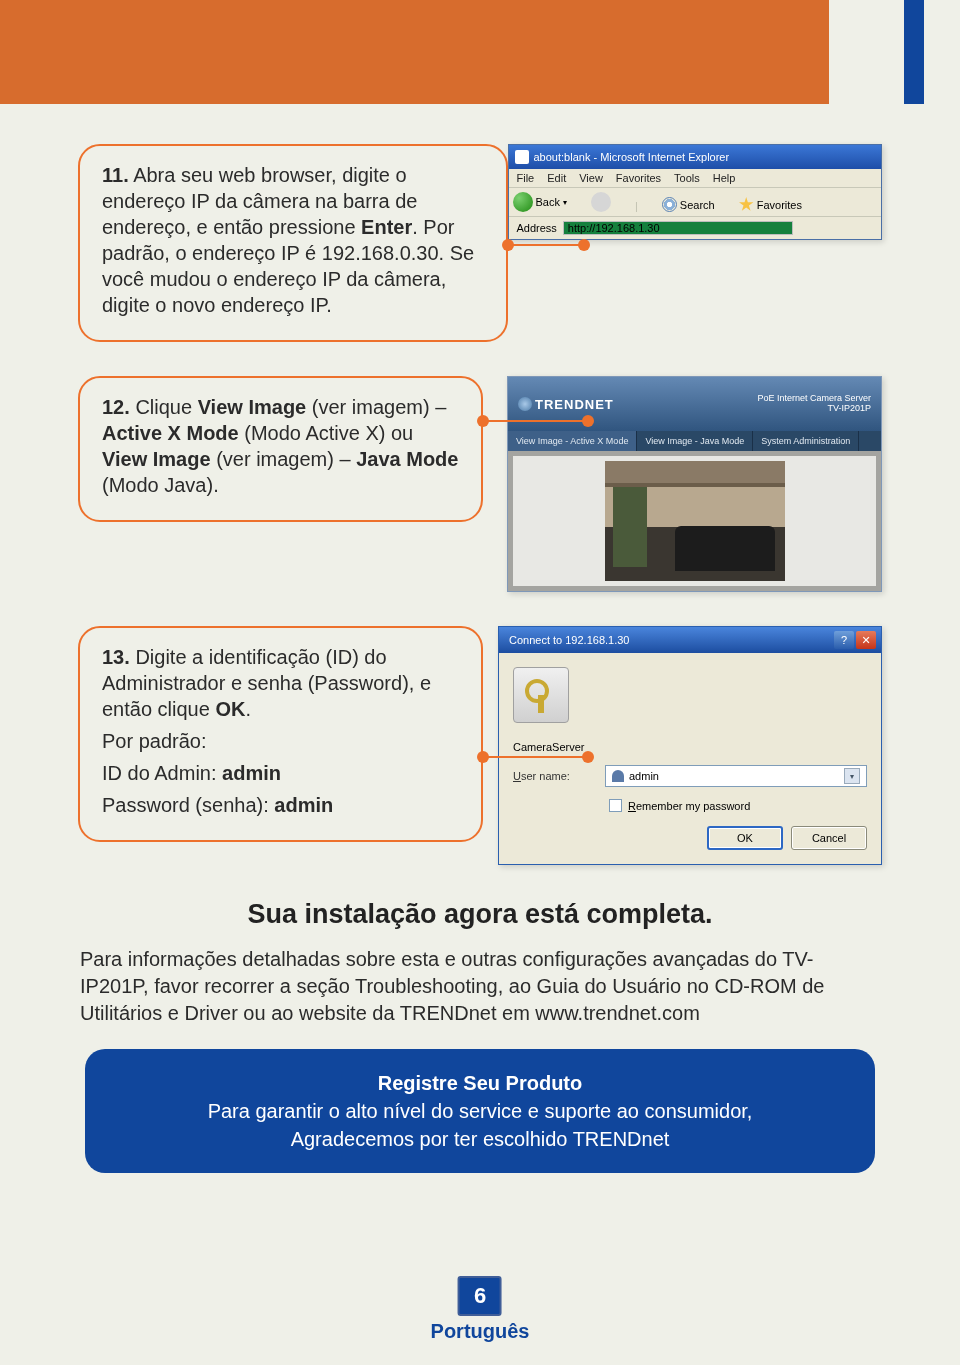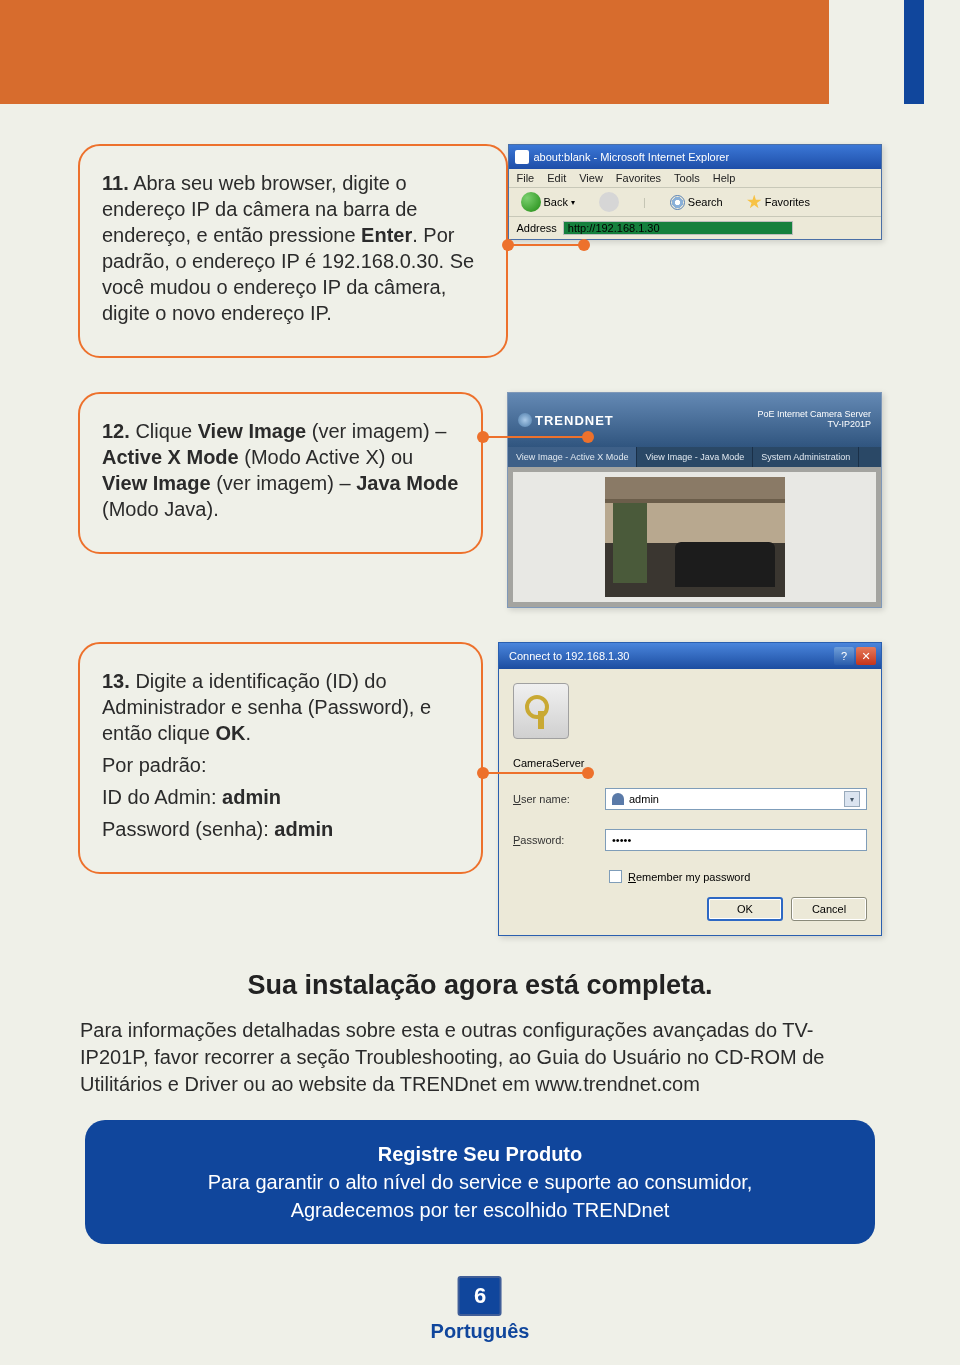--- a/index.html
+++ b/index.html
@@ -17,21 +17,21 @@
     display: flex;
   }
   .top-orange { background: #d76c2d; height: 104px; flex: 1; }
   .top-cream { background: #eff0e8; width: 75px; height: 104px; }
   .top-blue { background: #10469c; width: 20px; height: 104px; }
   .top-gap { width: 36px; height: 104px; background: #eff0e8; }
   .content { padding: 40px 78px 0 78px; position: relative; }
   .callout {
     border: 2px solid #ed712c;
     border-radius: 22px;
-    padding: 24px 22px;
+    padding: 16px 22px;
     background: transparent;
     width: 430px;
     font-size: 20px;
     line-height: 1.3;
     color: #2b2b2b;
   }
   .callout p { margin-bottom: 6px; }
   .row { display: flex; align-items: flex-start; margin-bottom: 34px; position: relative; }
   .screenshot { margin-left: auto; }
   .ie-window {
@@ -45,21 +45,21 @@
     height: 24px;
     background: linear-gradient(#3b77d6, #1e4ea8);
     color: #fff;
     display: flex;
     align-items: center;
     padding: 0 6px;
     gap: 5px;
   }
   .ie-title .ie-icon { width: 14px; height: 14px; background: #fff; border-radius: 2px; display: inline-block; }
   .ie-menu { display: flex; gap: 13px; padding: 3px 8px; font-size: 11px; color: #222; border-bottom: 1px solid #c8c8b8; }
-  .ie-toolbar { display: flex; align-items: center; gap: 24px; padding: 4px 12px; border-bottom: 1px solid #c8c8b8; }
+  .ie-toolbar { display: flex; align-items: flex-end; gap: 24px; padding: 4px 4px; border-bottom: 1px solid #c8c8b8; }
   .ie-back { display: flex; align-items: center; gap: 3px; }
   .ie-back-circle { width: 20px; height: 20px; border-radius: 50%; background: radial-gradient(circle at 30% 30%, #7bd06f, #1f8a12); }
   .ie-fwd-circle { width: 20px; height: 20px; border-radius: 50%; background: #d6d6d6; }
   .ie-tool-icon { width: 15px; height: 15px; display: inline-block; }
   .ie-search-icon { background: radial-gradient(circle, #fff 30%, #8ab0d8 31%, #8ab0d8 60%, transparent 61%); border: 1px solid #5a82b4; border-radius: 50%; }
   .ie-star { width: 15px; height: 15px; background: #f7c244; clip-path: polygon(50% 0, 61% 35%, 98% 35%, 68% 57%, 79% 91%, 50% 70%, 21% 91%, 32% 57%, 2% 35%, 39% 35%); }
   .ie-address { display: flex; align-items: center; padding: 4px 8px; gap: 6px; }
   .ie-address input { border: 1px solid #bdbdbd; padding: 0 4px; font-size: 11px; width: 230px; background: #15803d; }
 
   .trendnet-window {
@@ -107,21 +107,21 @@
   .login-title-btns { display: flex; gap: 2px; }
   .title-btn { width: 20px; height: 18px; border-radius: 2px; display:flex; align-items:center; justify-content:center; color:#fff; font-size:11px; }
   .title-btn.help { background: linear-gradient(#6f9fda,#2a5dac); }
   .title-btn.close { background: linear-gradient(#e67a5a,#c5341a); }
   .login-body { padding: 14px; }
   .login-icon-row { display:flex; align-items:center; gap:10px; margin-bottom: 18px; }
   .key-badge { width: 56px; height: 56px; background: linear-gradient(#f0f0f0,#d0d0d0); border: 1px solid #a0a0a0; border-radius: 4px; display:flex; align-items:center; justify-content:center; }
   .key-shape { width: 32px; height: 32px; position:relative; }
   .key-shape::before { content:''; position:absolute; width:16px; height:16px; border:4px solid #c9a933; border-radius:50%; top:0; left:0; }
   .key-shape::after { content:''; position:absolute; width:6px; height:18px; background:#c9a933; top:16px; left:13px; }
-  .login-row { display:flex; align-items:center; margin: 19px 0; gap: 10px; }
+  .login-row { display:flex; align-items:center; margin: 12px 0; gap: 10px; }
   .login-label { width: 82px; font-size: 11px; color: #333; }
   .login-input { flex:1; height: 22px; border: 1px solid #7f9db9; background: #fff; padding: 0 6px; font-size: 11px; display:flex; align-items:center; }
   .login-input .person-ic { width:12px; height:12px; background:#5a7aa8; border-radius:50% 50% 0 0; margin-right:5px; display:inline-block; }
   .login-input .dd { margin-left:auto; width:16px; height:16px; background:#dbe4f0; border:1px solid #9ab; display:flex; align-items:center; justify-content:center; font-size:8px; color:#456; }
   .login-check-row { display:flex; align-items:center; margin: 6px 0 14px 96px; font-size: 11px; gap: 6px; }
   .checkbox { width:13px; height:13px; border:1px solid #7f9db9; background:#fff; }
   .login-btns { display:flex; justify-content:flex-end; gap: 8px; }
   .win-btn { min-width: 76px; height: 24px; background: #ece9d8; border: 1px solid #8a8a7a; border-radius: 3px; font-size: 11px; display:flex; align-items:center; justify-content:center; box-shadow: inset 0 0 0 1px #fff; }
   .win-btn.primary { border: 2px solid #2d68c4; }
 
@@ -312,26 +312,20 @@
         </div>
         <div style="font-size:11px; margin-bottom:10px;">CameraServer</div>
         <div class="login-row">
           <span class="login-label"><span class="underline">U</span>ser name:</span>
           <div class="login-input">
             <span class="person-ic"></span>
             <span>admin</span>
             <span class="dd">▾</span>
           </div>
         </div>
-        <div class="login-row">
-          <span class="login-label"><span class="underline">P</span>assword:</span>
-          <div class="login-input">
-            <span>•••••</span>
-          </div>
-        </div>
         <div class="login-check-row">
           <span class="checkbox"></span>
           <span><span class="underline">R</span>emember my password</span>
         </div>
         <div class="login-btns">
           <div class="win-btn primary">OK</div>
           <div class="win-btn">Cancel</div>
         </div>
       </div>
     </div>

